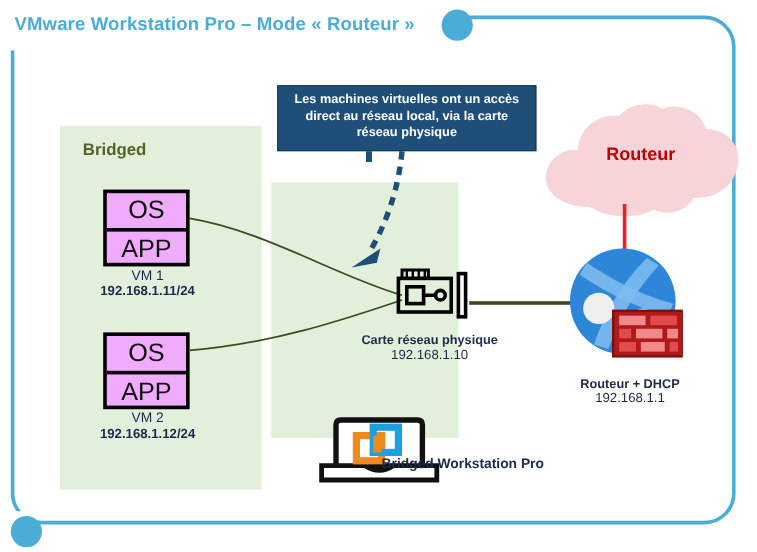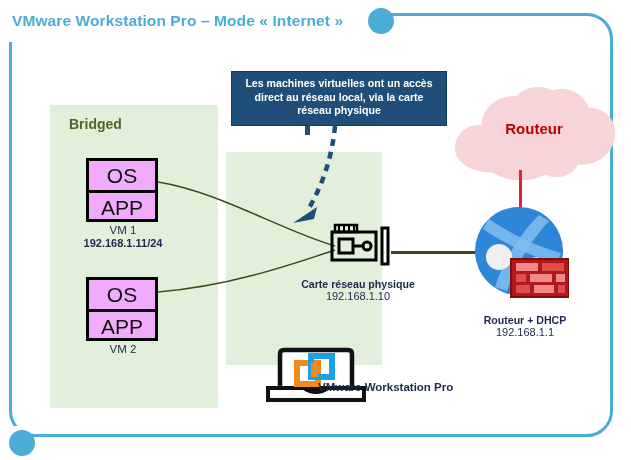--- a/index.html
+++ b/index.html
@@ -95,21 +95,21 @@
 <body>
 
 <div id="stage">
 
   <div class="frame"></div>
   <div class="mask mask-title"></div>
   <div class="mask mask-bl"></div>
   <div class="dot dot-tr"></div>
   <div class="dot dot-bl"></div>
 
-  <div class="title">VMware Workstation Pro – Mode « Internet »</div>
+  <div class="title">VMware Workstation Pro – Mode « Routeur »</div>
 
   <div class="panel panel-left"></div>
   <div class="panel panel-mid"></div>
 
   <div class="panel-label">Bridged</div>
 
   <div class="vm vm1">
     <div class="row top">OS</div>
     <div class="row">APP</div>
   </div>
@@ -117,20 +117,21 @@
     <div class="n">VM 1</div>
     <div class="ip">192.168.1.11/24</div>
   </div>
 
   <div class="vm vm2">
     <div class="row top">OS</div>
     <div class="row">APP</div>
   </div>
   <div class="vm-cap cap2">
     <div class="n">VM 2</div>
+    <div class="ip">192.168.1.12/24</div>
   </div>
 
   <svg class="lines-svg" viewBox="0 0 230 130">
     <path d="M 8 12 C 70 22, 130 60, 185 76" fill="none" stroke="#3A4A1E" stroke-width="1.4"></path>
     <path d="M 8 122 C 80 116, 140 95, 185 80" fill="none" stroke="#3A4A1E" stroke-width="1.4"></path>
   </svg>
 
   <div class="callout">Les machines virtuelles ont un accès direct au réseau local, via la carte réseau physique</div>
   <div class="callout-tail"></div>
 
@@ -196,16 +197,16 @@
     <path d="M16 42 L16 8 Q16 4 20 4 L84 4 Q88 4 88 8 L88 42" fill="#ffffff" stroke="#111" stroke-width="4.5" stroke-linejoin="round"></path>
     <path d="M4 42 L100 42 L100 54 L4 54 Z" fill="#ffffff" stroke="#111" stroke-width="4"></path>
     <path d="M40 42 Q52 50, 64 42" fill="none" stroke="#111" stroke-width="4"></path>
     <g>
       <rect x="33" y="17" width="21" height="21" fill="none" stroke="#F08A1C" stroke-width="6"></rect>
       <rect x="47" y="10" width="21" height="21" fill="none" stroke="#1BA0E1" stroke-width="6"></rect>
       <rect x="47" y="17" width="7" height="14" fill="#F08A1C"></rect>
     </g>
   </svg>
   <div class="host-cap">
-    <div class="n2">VMware Workstation Pro</div>
+    <div class="n2">Bridged Workstation Pro</div>
   </div>
 
 </div>
 
 </body></html>

